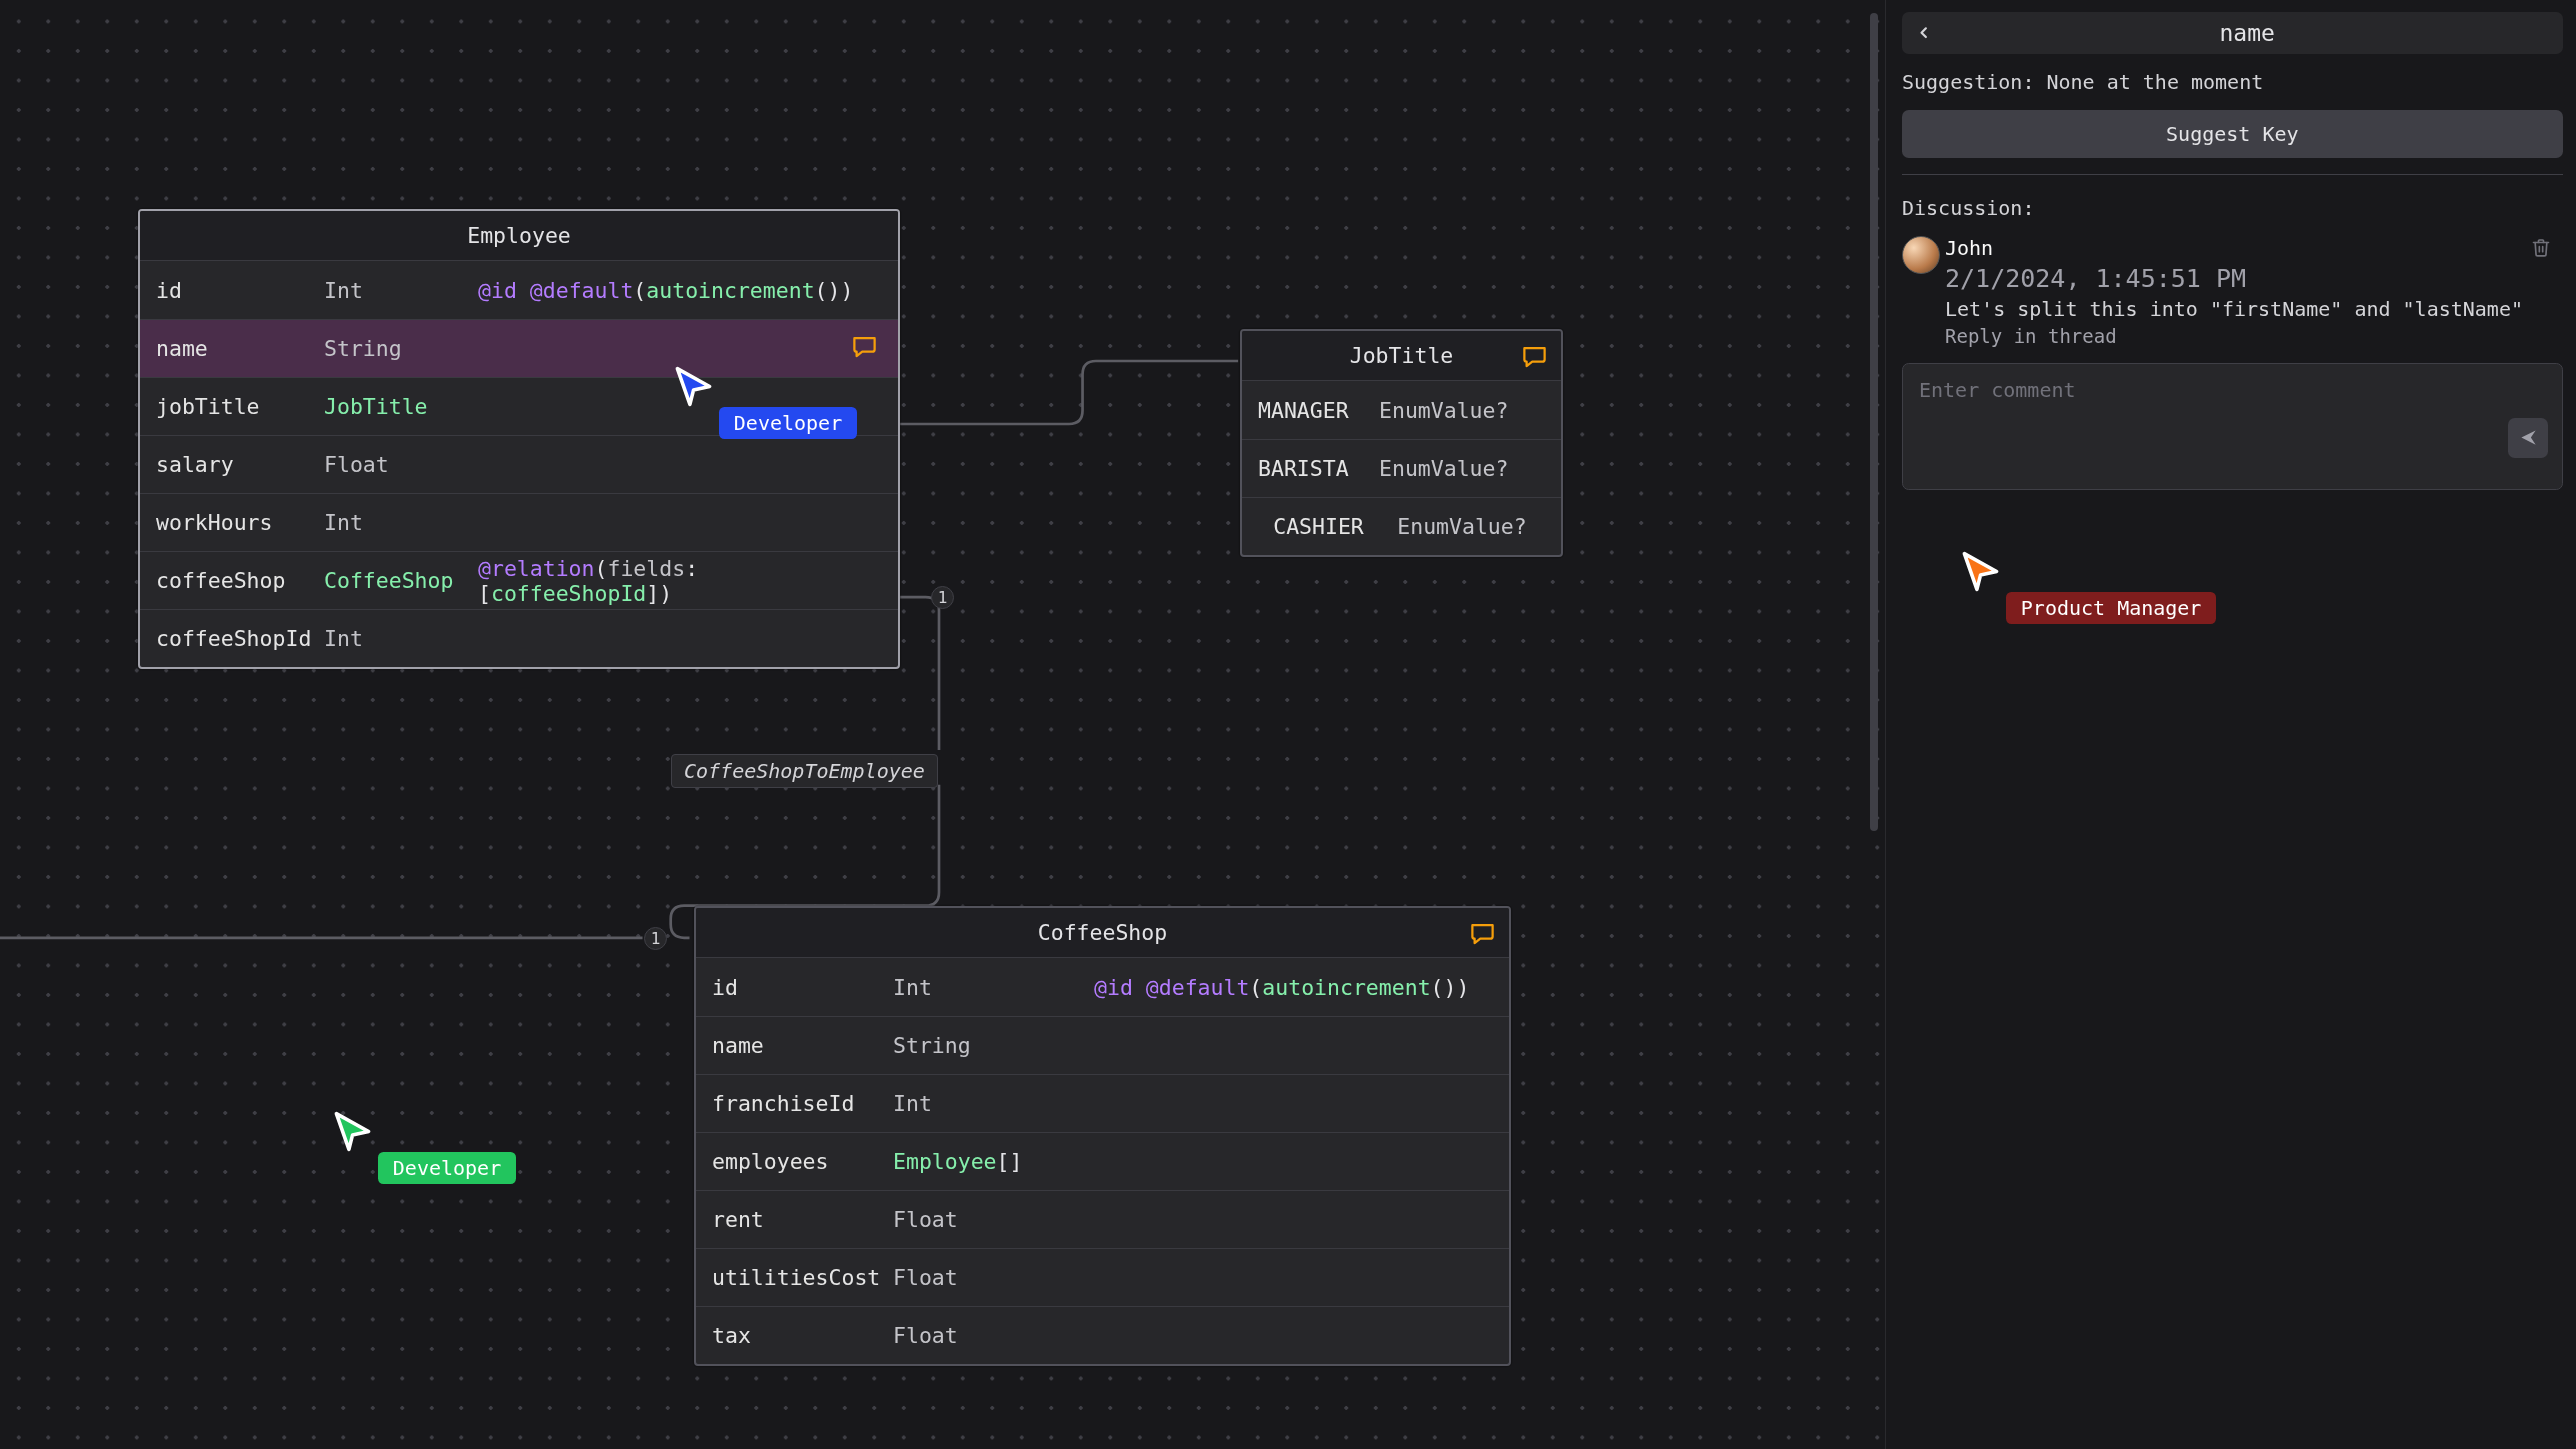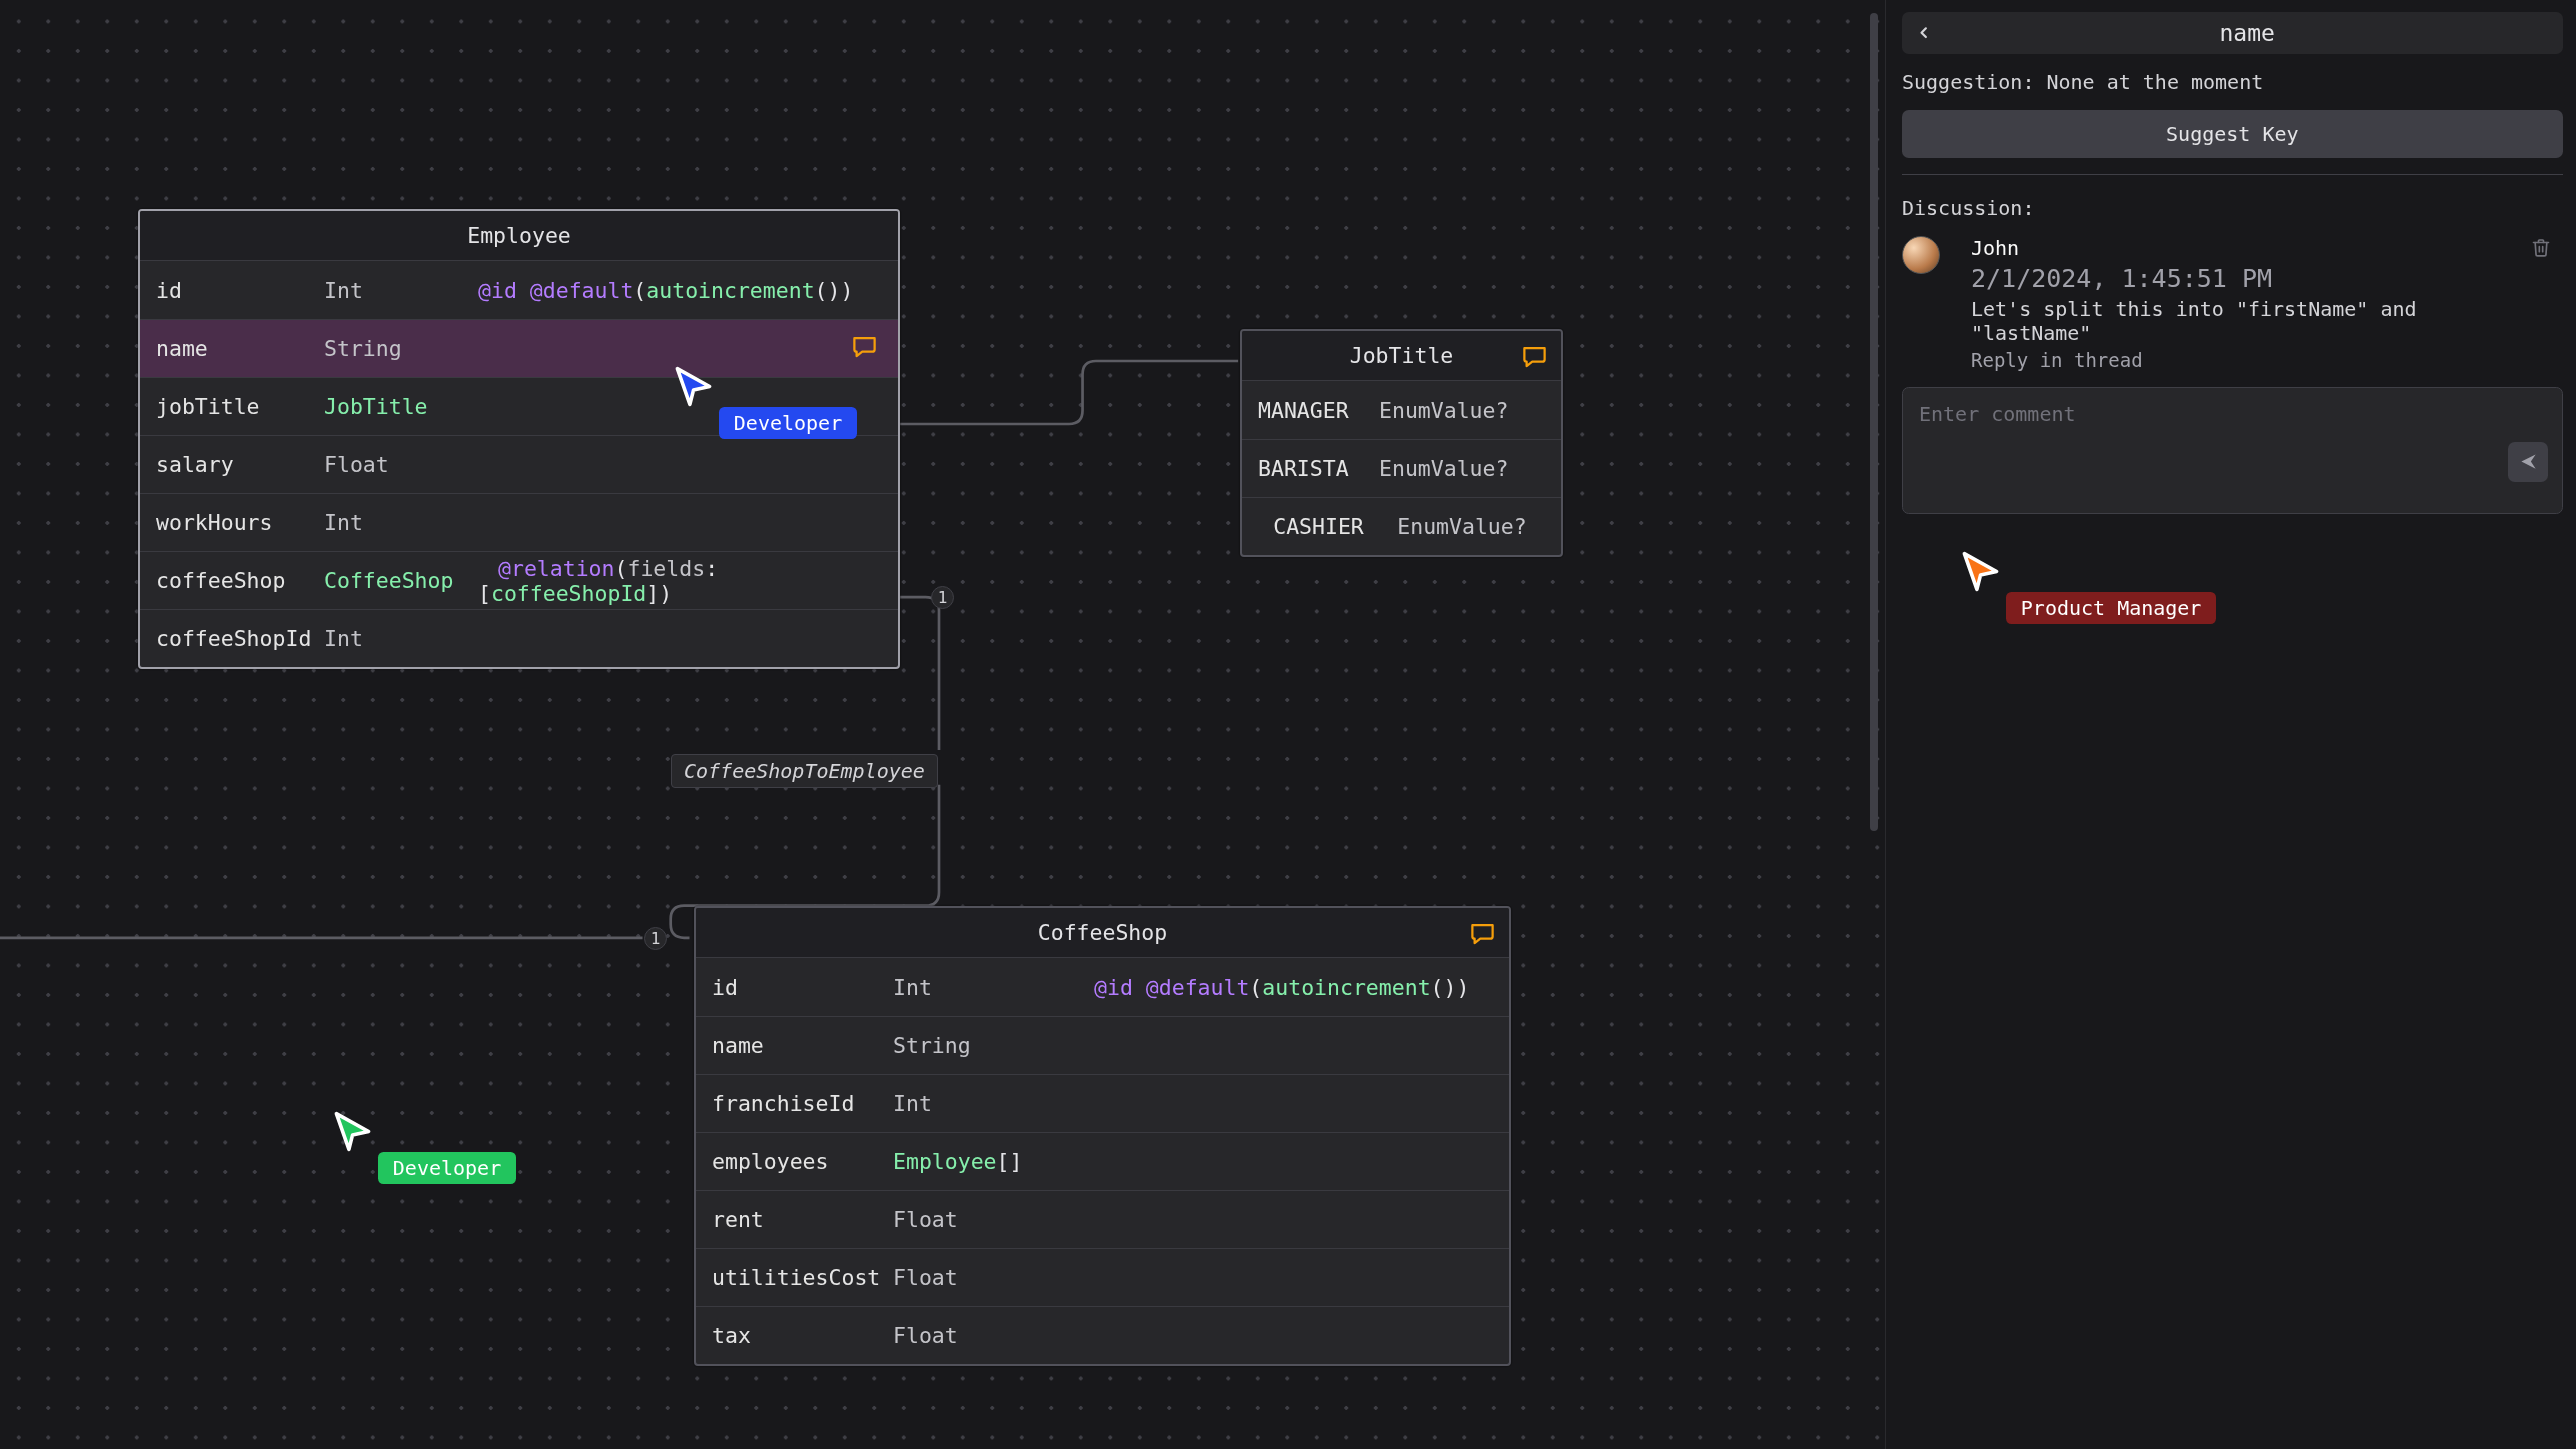--- a/index.html
+++ b/index.html
@@ -87,21 +87,21 @@
   .field.highlight { background: #4a2d4a; }
   .f-name { }
   .f-type { }
   .f-attr { }
 
   
   .tk-name  { color: #e5e5e5; }
   .tk-type  { color: #c4c4c9; }
   .tk-typeC { color: #86efac; } 
   .tk-at    { color: #b47cff; }
-  .tk-atrel { color: #b47cff; margin-left: 20px; }
+  .tk-atrel { color: #b47cff; }
   .tk-paren { color: #e4e4e7; }
   .tk-key   { color: #c4c4c9; }
   .tk-ref   { color: #86efac; }
   .tk-auto  { color: #86efac; }
 
   
   .comment-bubble { color: #f59e0b; display: inline-flex; }
 
   
   .panel {
@@ -131,21 +131,21 @@
     border: none; border-radius: 6.7px;
     padding: 12px 0;
     font: inherit; font-size: 20px;
     text-align: center;
     cursor: pointer;
   }
   .discussion-title { color: #d4d4d8; font-size: 20px; margin-top: 5.4px; }
   .comment {
     display: grid;
     grid-template-columns: 43px 1fr 32px;
-    column-gap: 26px;
+    column-gap: 0;
     align-items: start;
   }
   .avatar {
     width: 38px; height: 38px; border-radius: 50%;
     background: radial-gradient(circle at 30% 30%, #f8d7b6, #b97a4a 60%, #5a3a22);
     border: 1.3px solid #555;
   }
   .comment-body { display: flex; flex-direction: column; gap: 4px; }
   .comment-author { color: #fafafa; font-size: 20px; }
   .comment-ts    { color: #a1a1aa; font-size: 25px; }

